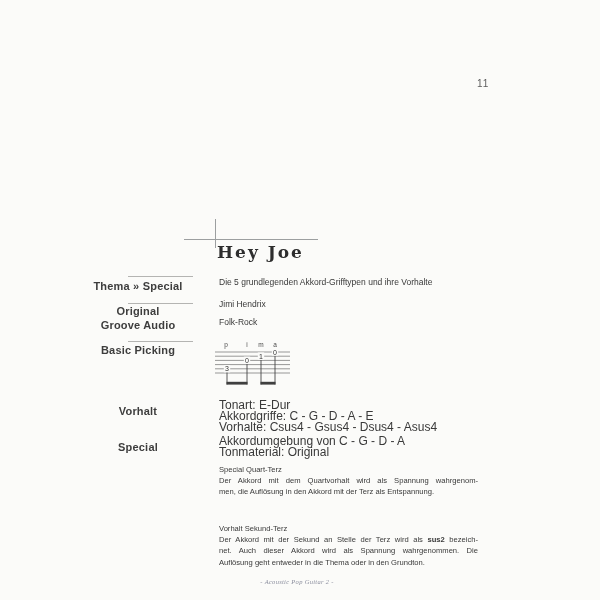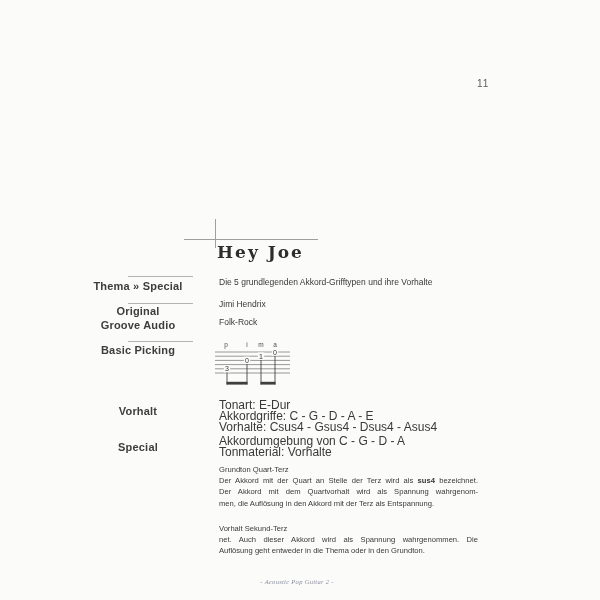--- a/index.html
+++ b/index.html
@@ -139,29 +139,29 @@
 <div class="abs label" id="lbl-akkorde">Vorhalt</div>
 <div class="abs linegroup" id="akkorde-lines">
   <div>Tonart: E-Dur</div>
   <div>Akkordgriffe: C - G - D - A - E</div>
   <div>Vorhalte: Csus4 - Gsus4 - Dsus4 - Asus4</div>
 </div>
 
 <div class="abs label" id="lbl-special">Special</div>
 <div class="abs linegroup" id="special-lines">
   <div>Akkordumgebung von C - G - D - A</div>
-  <div>Tonmaterial: Vorhalte</div>
+  <div>Tonmaterial: Original</div>
 </div>
 
 <div class="abs para" id="para1">
-  <div>Grundton Quart-Terz</div>
-  <div class="para-line j"><span>Der Akkord mit der Quart an Stelle der Terz wird als </span><span class="b">sus4</span><span> bezeichnet.</span></div>
+  <div>Special Quart-Terz</div>
   <div class="para-line j">Der Akkord mit dem Quartvorhalt wird als Spannung wahrgenom-</div>
   <div class="para-line">men, die Auflösung in den Akkord mit der Terz als Entspannung.</div>
 </div>
 
 <div class="abs para" id="para2">
   <div>Vorhalt Sekund-Terz</div>
+  <div class="para-line j"><span>Der Akkord mit der Sekund an Stelle der Terz wird als </span><span class="b">sus2</span><span> bezeich-</span></div>
   <div class="para-line j">net. Auch dieser Akkord wird als Spannung wahrgenommen. Die</div>
   <div class="para-line">Auflösung geht entweder in die Thema oder in den Grundton.</div>
 </div>
 
 <div class="abs" id="footer">- Acoustic Pop Guitar 2 -</div>
 
 </body></html>

